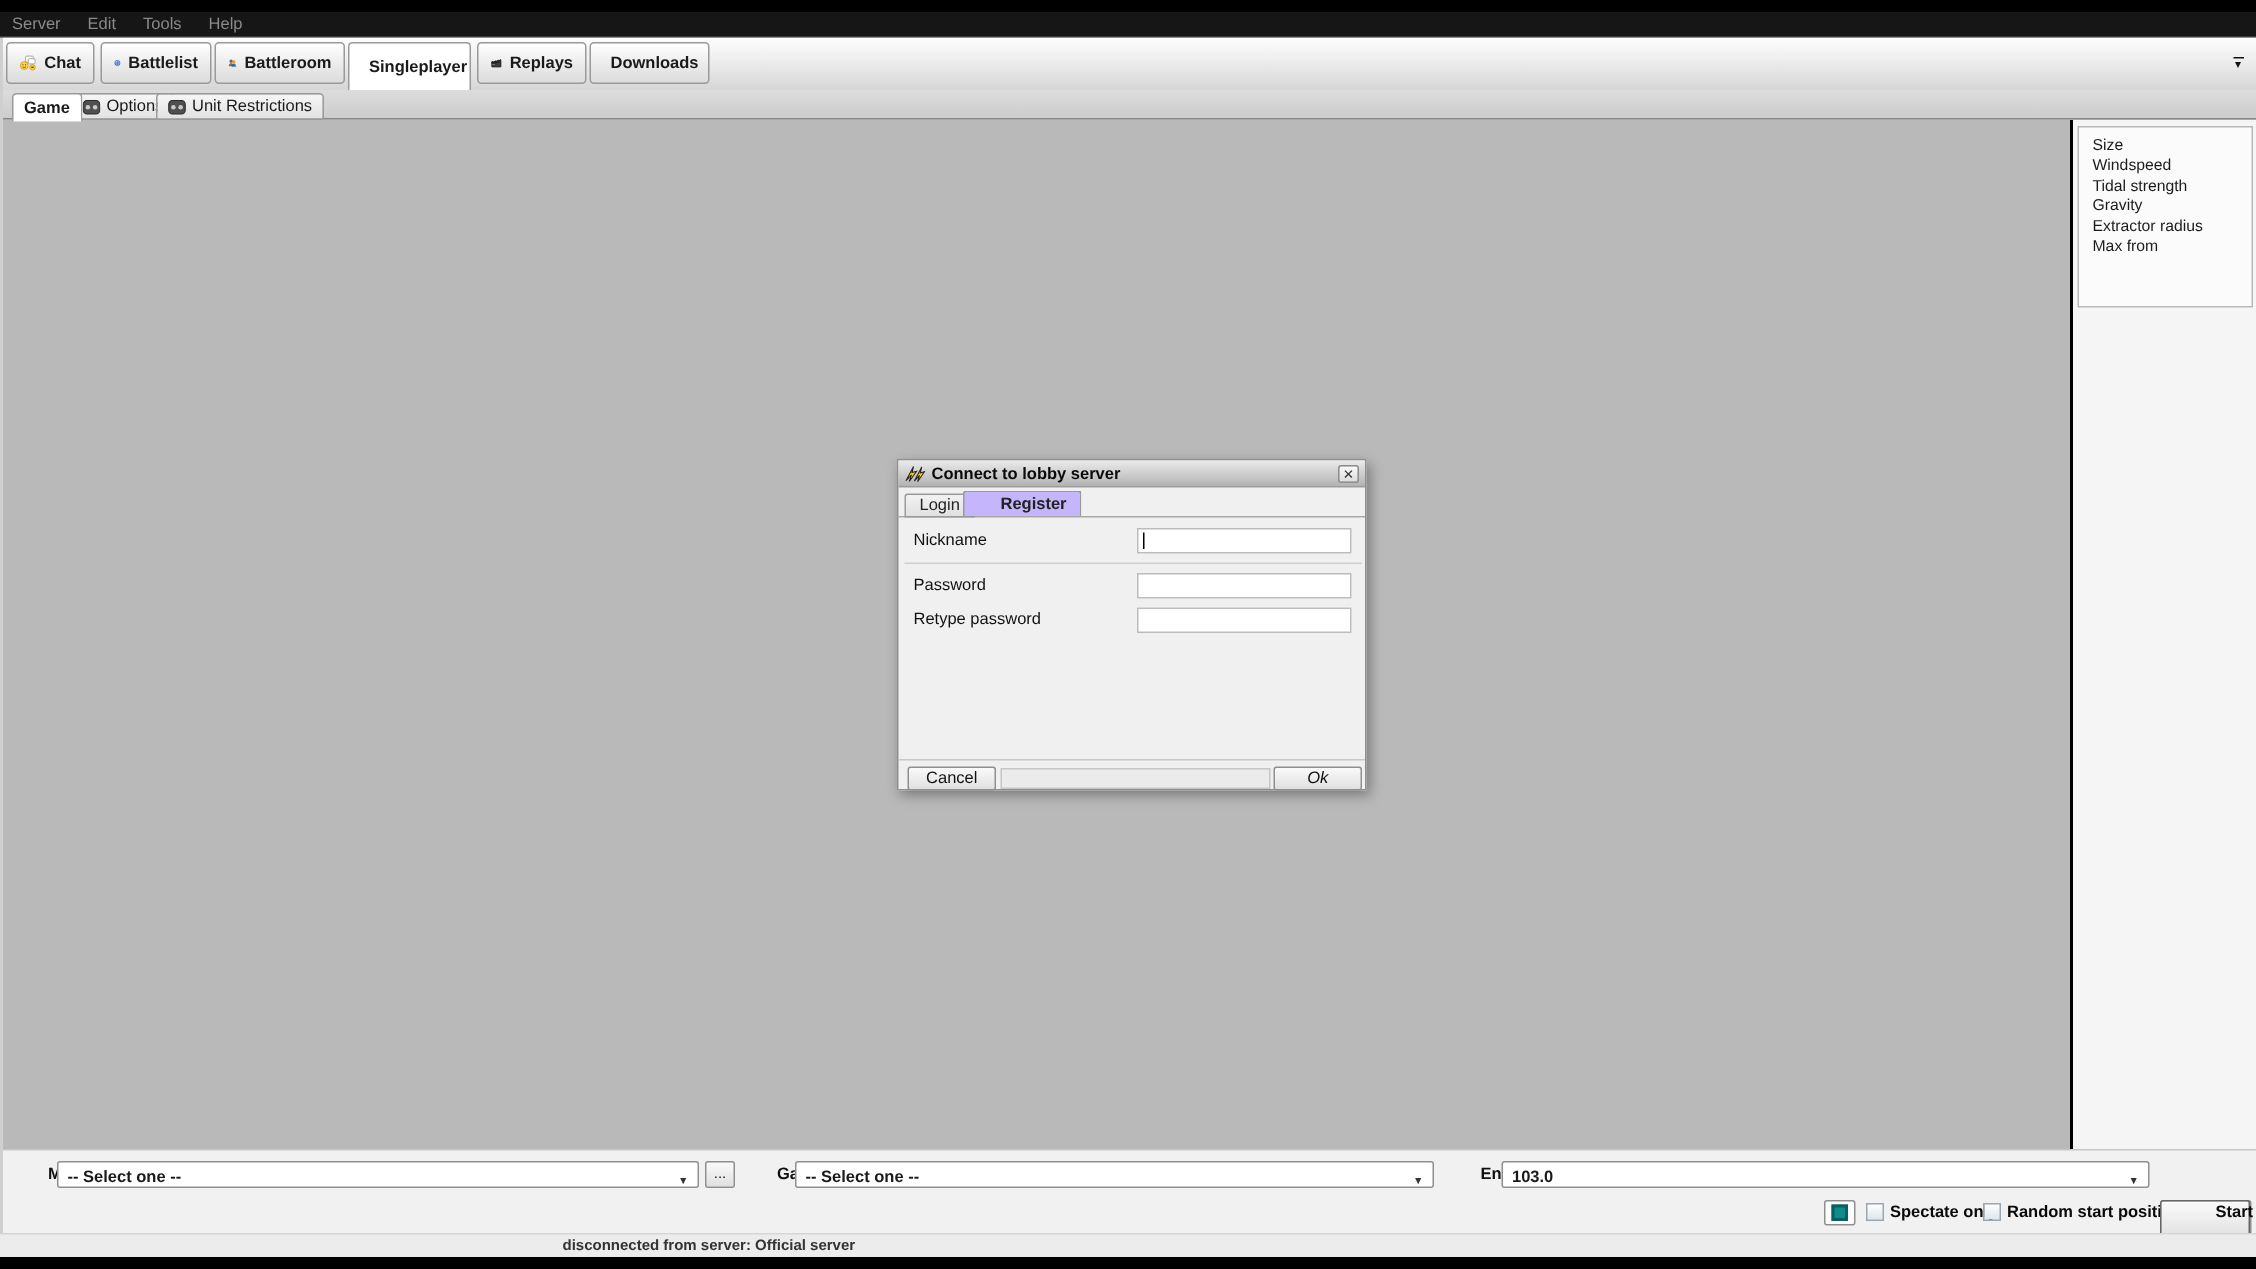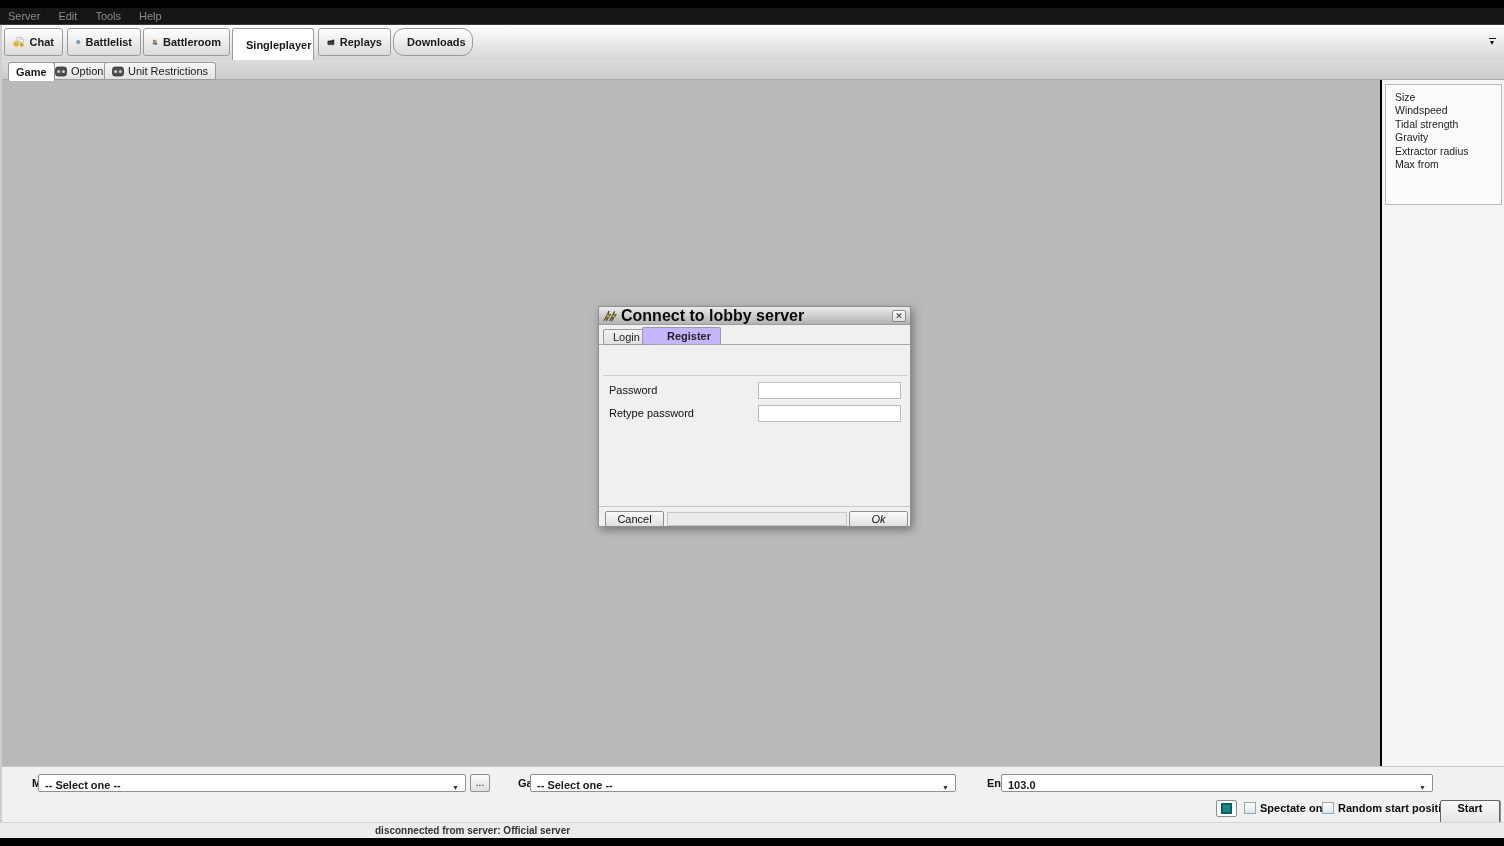--- a/index.html
+++ b/index.html
@@ -66,21 +66,21 @@
   .dialog {
     position:absolute; left:598px; top:306px; width:313px; height:221px;
     background:#f0f0f0; border:1px solid #8f8f8f;
     box-shadow:2px 3px 8px rgba(0,0,0,0.35); z-index:10;
   }
   .dlg-title {
     height:18px; background:linear-gradient(#ebebeb,#b2b2b2);
     display:flex; align-items:center; padding:0 4px; gap:4px;
     border-bottom:1px solid #9d9d9d;
   }
-  .dlg-title .txt { font-size:16px; font-weight:700; color:#0a0a0a; flex:1; }
+  .dlg-title .txt { font-size:11px; font-weight:700; color:#0a0a0a; flex:1; }
   .dlg-close {
     width:14px; height:12px; border:1px solid #8d8d8d; border-radius:2px;
     background:linear-gradient(#fafafa,#dcdcdc);
     font-size:9px; line-height:10px; text-align:center; color:#333; cursor:default;
   }
   .dlg-tabs { position:relative; height:18px; margin-top:2px; padding-left:4px; border-bottom:1px solid #a8a8a8; }
   .dtab {
     position:absolute; top:2px; height:16px; border:1px solid #9a9a9a; border-radius:2px 2px 0 0;
     background:linear-gradient(#f2f2f2,#e0e0e0); font-size:11px; color:#222;
     display:flex; align-items:center; padding:0 9px; cursor:default;
@@ -119,21 +119,21 @@
   }
   .combo .arrow { margin-left:auto; font-size:7px; color:#333; }
   .smallbtn {
     position:absolute; top:7px; height:18px; border:1px solid #8f8f8f; border-radius:2px;
     background:linear-gradient(#fafafa,#e0e0e0); font-size:10px; color:#111;
     text-align:center; cursor:default;
   }
   .btn2 {
     position:absolute; top:33px; height:27px; border:1px solid #8f8f8f; border-radius:2px;
     background:linear-gradient(#fafafa,#e0e0e0); font-size:11px; font-weight:600; color:#0a0a0a;
-    text-align:center; line-height:15px; cursor:default;
+    line-height:15px; cursor:default;padding-left:36px;
   }
   .btn2.disabled-look { color:#9c9c9c; font-weight:600; }
   .color-btn {
     position:absolute; left:1214px; top:33px; width:21px; height:17px;
     border:1px solid #8f8f8f; border-radius:2px; background:#fdfdfd;
     display:flex; align-items:center; justify-content:center; cursor:default;
   }
   .swatch { width:11px; height:11px; border:2px solid #0a5f60; }
   .checkbox {
     position:absolute; top:35px; width:12px; height:12px;
@@ -216,21 +216,21 @@
         <rect x="2" y="8" width="16" height="9" rx="1" fill="#3c3c3c" stroke="#1d1d1d"></rect>
         <path d="M2 8 L17.4 4.2 L18.3 7.2 L3 11 Z" fill="#2a2a2a" stroke="#111"></path>
         <path d="M4.5 7.4 L6.5 4.9 L8.2 4.5 L6.2 7 Z" fill="#fff"></path>
         <path d="M9 6.3 L11 3.8 L12.7 3.4 L10.7 5.9 Z" fill="#fff"></path>
         <path d="M13.5 5.2 L15.5 2.8 L17 2.6 L15.2 5 Z" fill="#fff"></path>
         <rect x="3.5" y="12" width="4" height="1.2" fill="#9a9a9a"></rect>
       </svg>
       <span>Replays</span>
     </div>
 
-    <div class="ttab" style="left:391px; width:80px;border-radius:11px;">
+    <div class="ttab" style="left:391px; width:80px;">
       <svg class="ticon" viewBox="0 0 20 20">
         <circle cx="10" cy="9" r="6.2" fill="#3e6fbf" stroke="#24508f"></circle>
         <ellipse cx="10" cy="9" rx="6.2" ry="2.6" fill="none" stroke="#cfe0f5" stroke-width="0.9"></ellipse>
         <ellipse cx="10" cy="9" rx="2.7" ry="6.2" fill="none" stroke="#cfe0f5" stroke-width="0.9"></ellipse>
         <path d="M3.5 13 Q10 19.5 16.5 13" stroke="#e8821e" stroke-width="1.8" fill="none"></path>
         <path d="M16.5 16.5 L17.5 12 L13.5 13.2 Z" fill="#e8821e"></path>
       </svg>
       <span>Downloads</span>
     </div>
 
@@ -284,20 +284,26 @@
 
     <div class="dlg-tabs">
       <div class="dtab" style="left:4px;">
         <span>Login</span>
       </div>
       <div class="dtab selected" style="left:43px;">
         <span>Register</span>
       </div>
     </div>
 
+    <div class="drow" style="top:45px;">
+      <span class="lbl">Nickname</span>
+      <div class="dinput">
+          <span class="caret"></span>
+        </div>
+    </div>
     <div class="dsep" style="top:68px;"></div>
     <div class="drow" style="top:75px;">
       <span class="lbl">Password</span>
       <div class="dinput"></div>
     </div>
     <div class="drow" style="top:98px;">
       <span class="lbl">Retype password</span>
       <div class="dinput"></div>
     </div>
 

